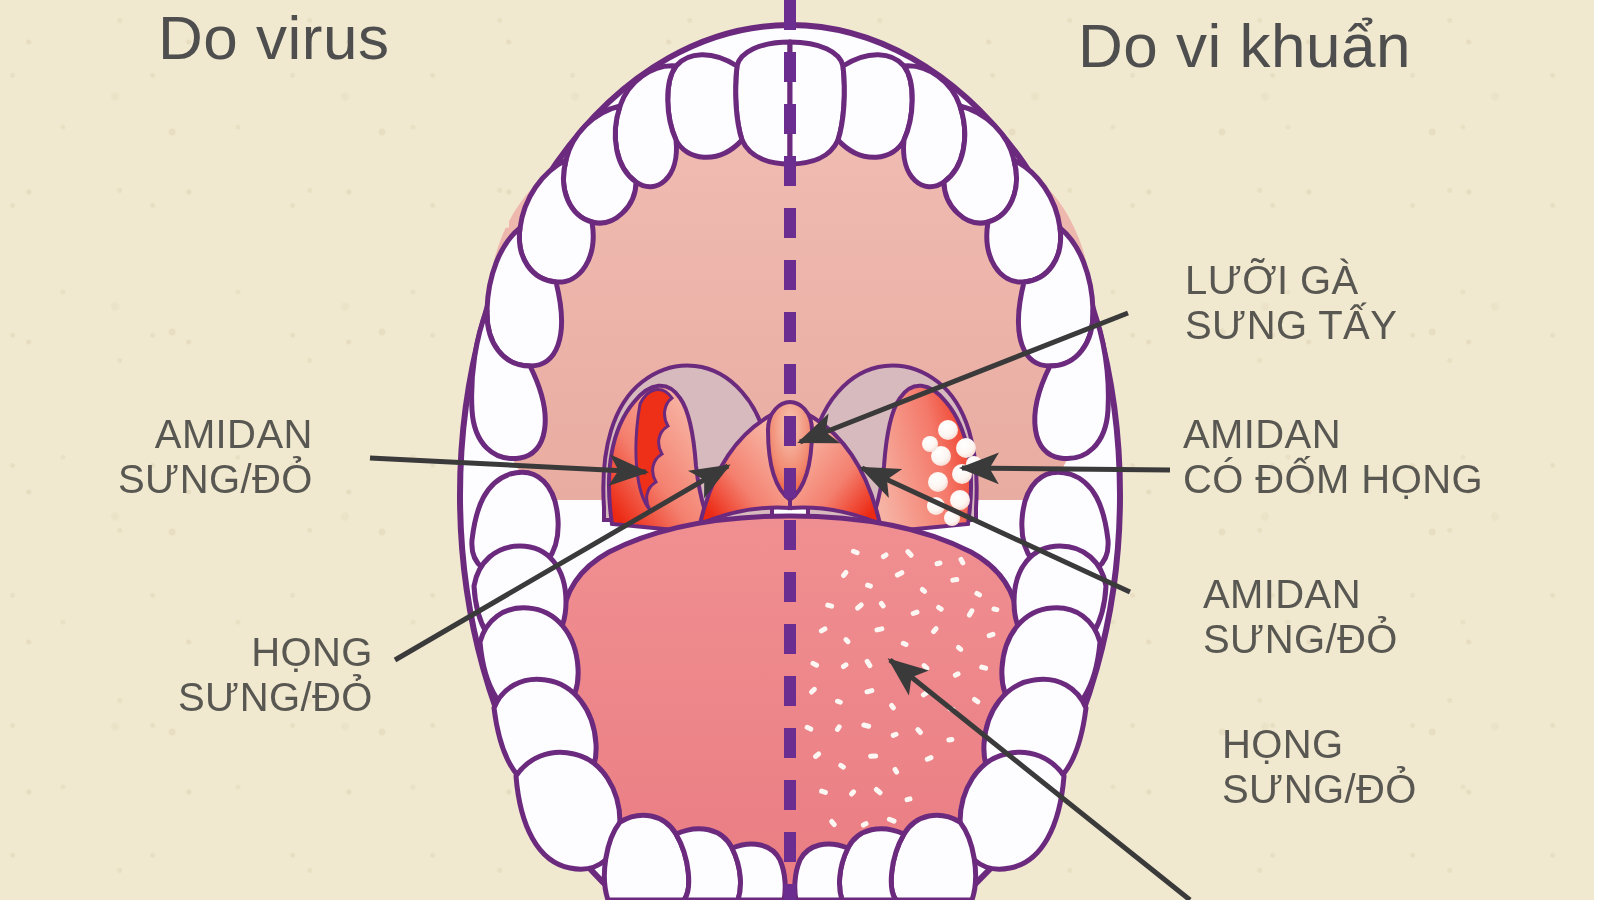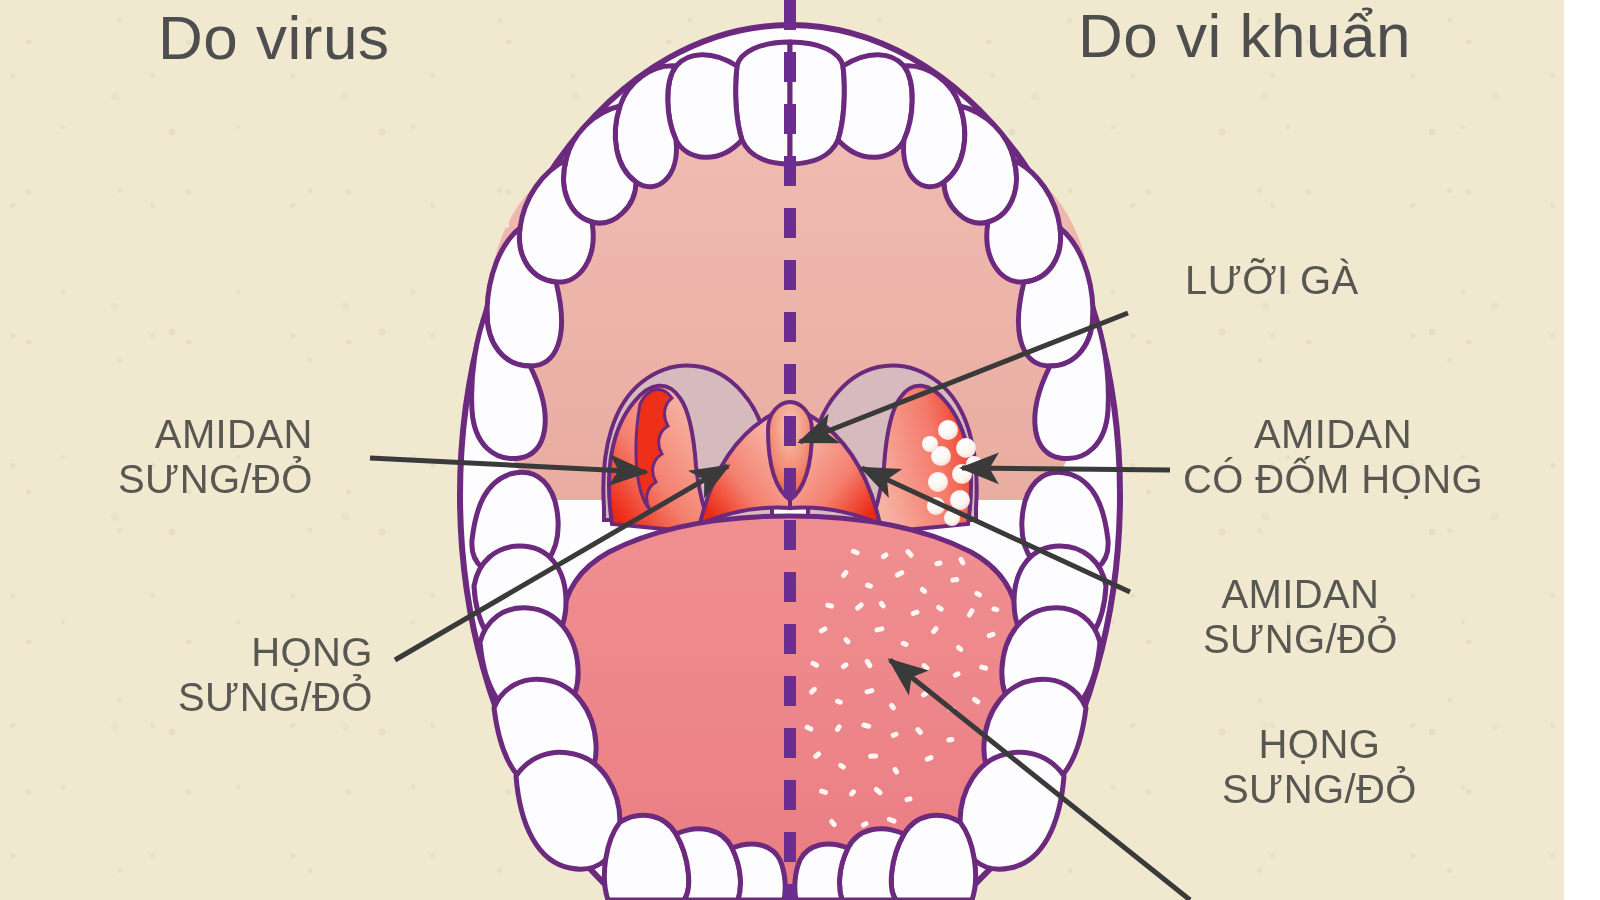--- a/index.html
+++ b/index.html
@@ -8,20 +8,21 @@
     padding: 0;
     background: #ffffff;
   }
   #stage {
     position: relative;
     width: 1564px;
     height: 900px;
     overflow: hidden;
     background: #f0e8cf;
     font-family: "Liberation Sans", sans-serif;
+    padding-left: 30px;
   }
   
   #paper-grain {
     position: absolute;
     inset: 0;
     pointer-events: none;
     background:
       radial-gradient(circle at 18% 28%, rgba(205,190,150,0.30) 0 2px, transparent 3px),
       radial-gradient(circle at 63% 12%, rgba(210,197,158,0.26) 0 2px, transparent 3px),
       radial-gradient(circle at 82% 66%, rgba(203,188,148,0.24) 0 3px, transparent 4px),
@@ -40,32 +41,32 @@
   }
   .hdr {
     position: absolute;
     color: #4e4e4e;
     font-size: 62px;
     font-weight: 400;
     letter-spacing: 0.5px;
     white-space: nowrap;
   }
   #title-virus  { left: 158px; top: 2px; }
-  #title-bact   { left: 1078px; top: 0; }
+  #title-bact   { left: 1078px; top: 10px; }
 
   .callout {
     position: absolute;
     color: #585751;
     font-size: 40px;
     line-height: 1.12;
     letter-spacing: 0.4px;
     white-space: nowrap;
   }
   .callout.right-al { text-align: right; }
-  .callout.left-al  { text-align: center; }
+  .callout.left-al  { text-align: left; }
   .callout .ln { display: block; }
 
   #cl-amidan-left { left: 118px;  top: 412px; }
   #cl-hong-left   { left: 178px;  top: 630px; }
 
   #cl-luoi-ga     { left: 1185px; top: 258px; }
   #cl-amidan-dom  { left: 1183px; top: 412px; }
   #cl-amidan-sd   { left: 1203px; top: 572px; }
   #cl-hong-right  { left: 1222px; top: 722px; }
 </style>
@@ -396,20 +397,21 @@
     <span class="ln">SƯNG/ĐỎ</span>
   </div>
 
   <div class="callout right-al" id="cl-hong-left">
     <span class="ln">HỌNG</span>
     <span class="ln">SƯNG/ĐỎ</span>
   </div>
 
   <div class="callout left-al" id="cl-luoi-ga">
     <span class="ln">LƯỠI GÀ</span>
+    <span class="ln">SƯNG TẤY</span>
   </div>
 
   <div class="callout left-al" id="cl-amidan-dom">
     <span class="ln">AMIDAN</span>
     <span class="ln">CÓ ĐỐM HỌNG</span>
   </div>
 
   <div class="callout left-al" id="cl-amidan-sd">
     <span class="ln">AMIDAN</span>
     <span class="ln">SƯNG/ĐỎ</span>

